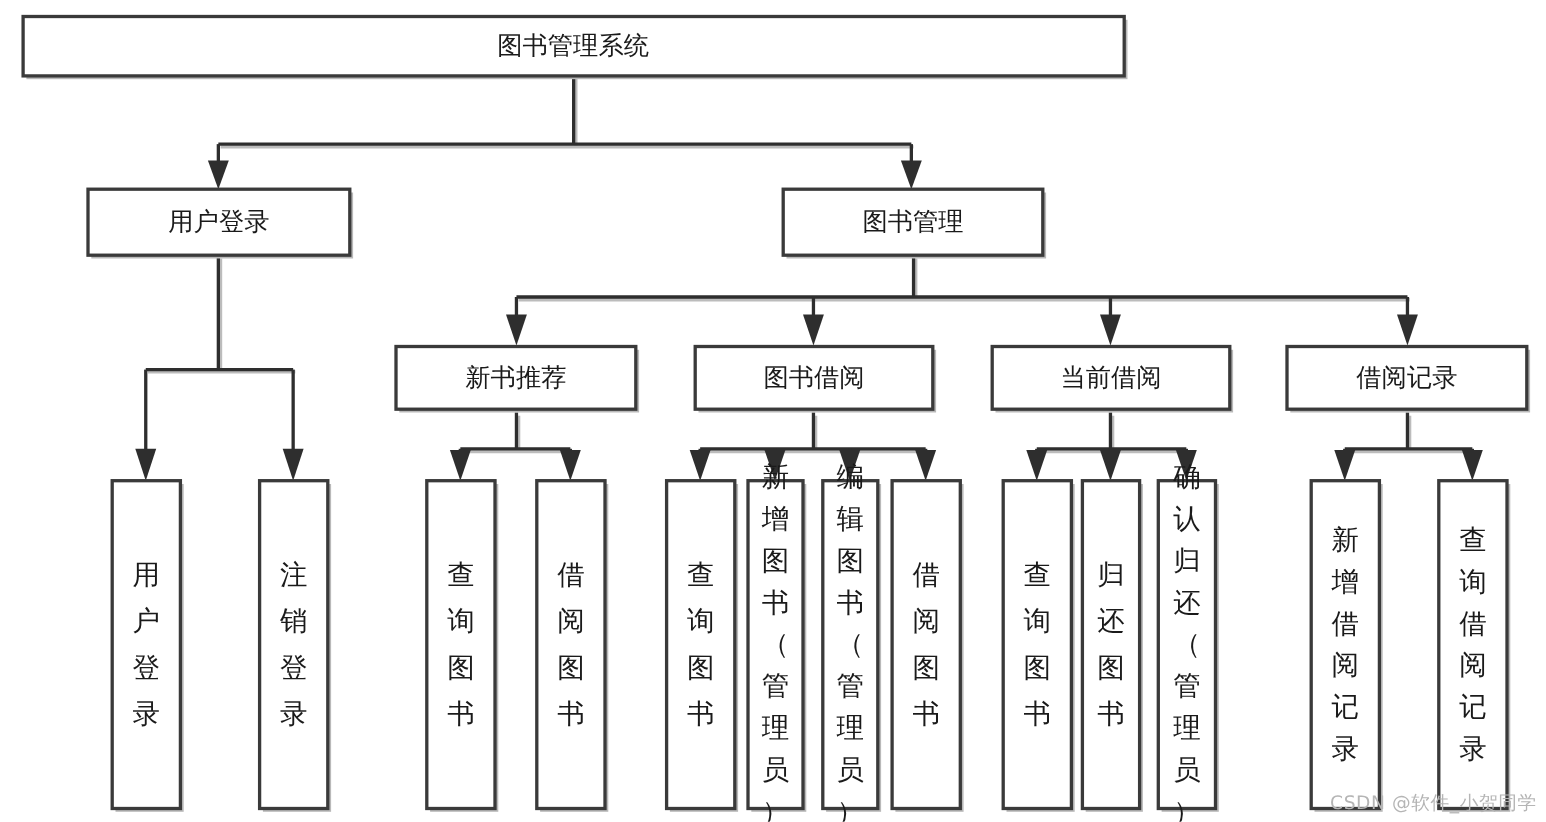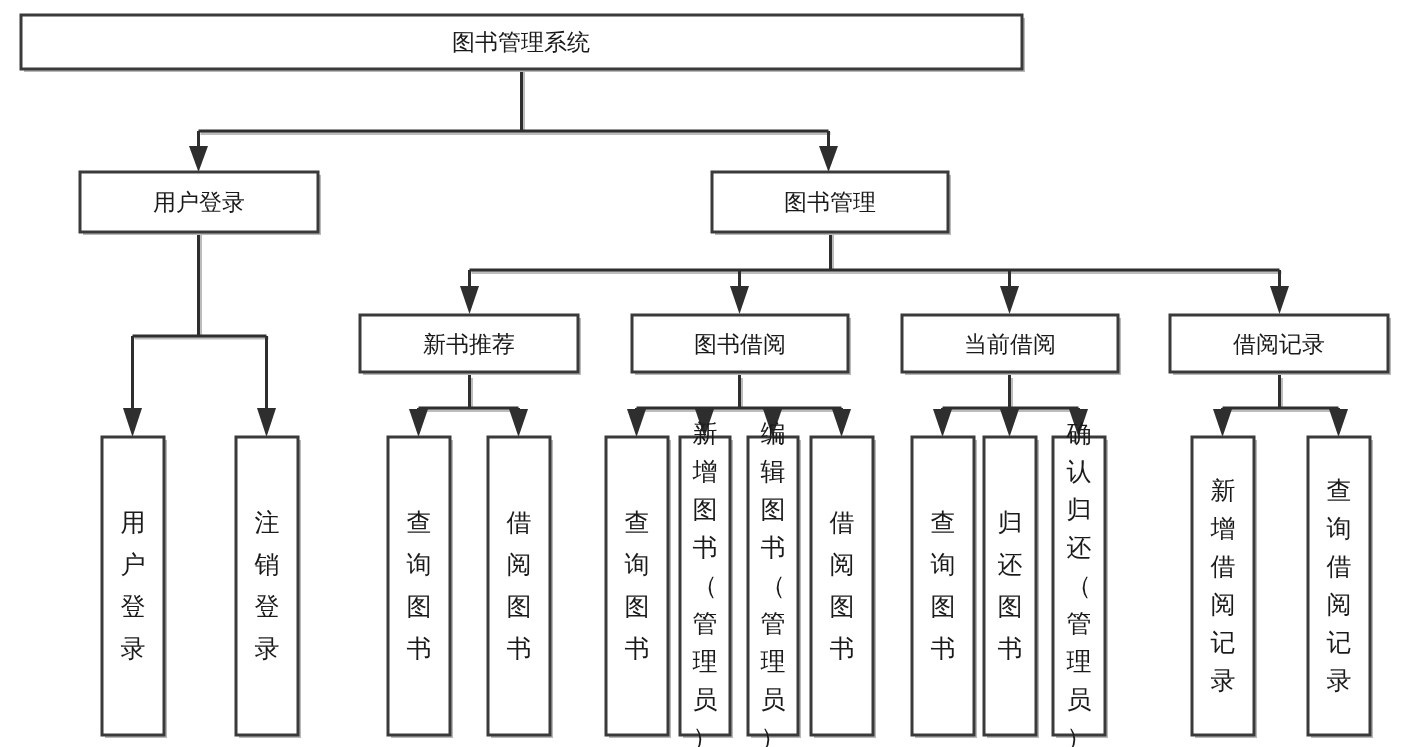--- a/index.html
+++ b/index.html
@@ -261,13 +261,14 @@
         </g>
         <g>
           <rect class="node-shadow" x="1311" y="440" width="62" height="298"></rect>
           <rect class="node-rect" x="1308" y="437" width="62" height="298"></rect>
           <text class="leaf-label-char"><tspan x="1339" y="499">查</tspan><tspan x="1339" y="537">询</tspan><tspan x="1339" y="575">借</tspan><tspan x="1339" y="613">阅</tspan><tspan x="1339" y="651">记</tspan><tspan x="1339" y="689">录</tspan></text>
         </g>
       </g>
 
   </svg>
 
+  <div class="watermark">CSDN @软件_小贺同学</div>
 </div>
 
 </body></html>

